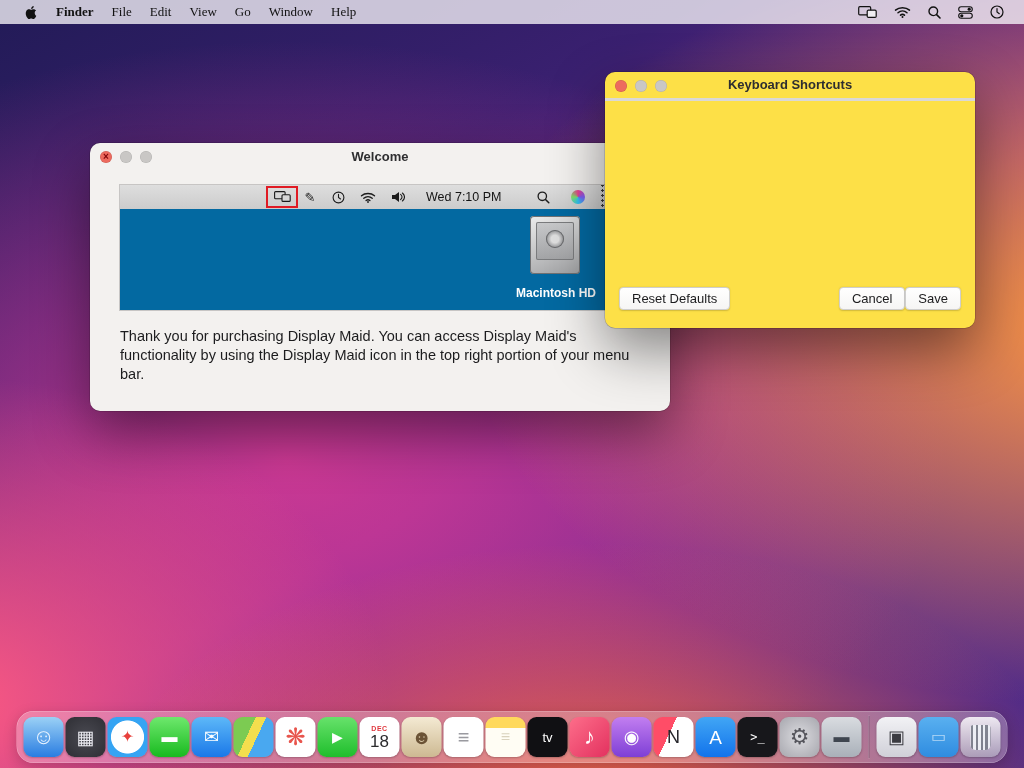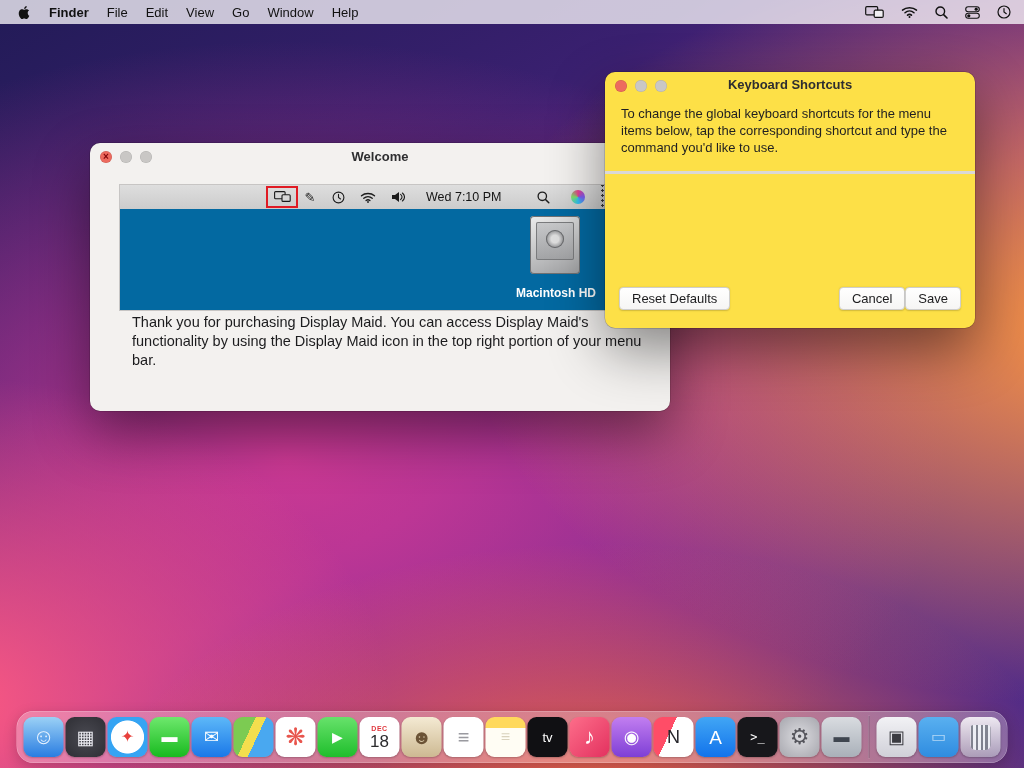--- a/index.html
+++ b/index.html
@@ -12,22 +12,22 @@
       radial-gradient(900px 520px at 58% 108%, #ff6a3d 0%, rgba(255,106,61,0) 55%),
       radial-gradient(800px 600px at -5% 92%, #ff5a82 0%, rgba(255,90,130,0) 55%),
       radial-gradient(1100px 700px at 28% 60%, rgba(222,60,150,0.85) 0%, rgba(222,60,150,0) 60%),
       linear-gradient(150deg, #221b57 0%, #3a2070 30%, #7b2a93 55%, #5f2b8e 80%, #4a2a86 100%);
   }
 
   
   .menubar {
     position:absolute; top:0; left:0; right:0; height:24px;
     background:rgba(246,244,248,0.78);
-    display:flex; align-items:center; padding:0 9px;
-    font-size:13px; color:#111; z-index:50;
+    display:flex; align-items:center; padding:0 16px;
+    font-size:13px; color:#111; z-index:50;font-family:Liberation Serif, serif;
   }
   .apple { display:flex; align-items:center; padding:0 9px; }
   .menu-app { font-weight:700; padding:0 9px; }
   .menu-items { display:flex; }
   .menu-item { padding:0 9px; }
   .menu-status { margin-left:auto; display:flex; align-items:center; gap:17px; padding-right:4px; }
   .menu-status > span { display:flex; align-items:center; }
 
   
   .window {
@@ -62,22 +62,22 @@
   .shot-screen { position:relative; height:101px; background:#0369a1; }
   .hd { position:absolute; left:410px; top:7px; width:50px; height:58px; }
   .hd-body { position:absolute; inset:0; border-radius:4px;
     background:linear-gradient(160deg,#ececec,#9fa0a2); box-shadow: inset 0 0 0 1px #6f7072; }
   .hd-plate { position:absolute; left:6px; top:6px; right:6px; bottom:14px;
     background:linear-gradient(#c8c9cb,#a2a3a5); border-radius:2px; box-shadow: inset 0 0 0 1px #7a7b7d; }
   .hd-hub { position:absolute; width:18px; height:18px; border-radius:50%; left:16px; top:14px;
     background:radial-gradient(#dedede 30%, #86878a 75%); box-shadow: inset 0 0 0 1px #6a6b6d; }
   .hd-label { position:absolute; left:386px; top:77px; width:100px; text-align:center;
     font-size:12px; font-weight:700; color:#ffffff; }
-  .welcome-text { position:absolute; left:30px; top:170px; width:525px;
-    font-size:14.5px; line-height:1.32; color:#1c1c1e;margin-left:12px; }
+  .welcome-text { position:absolute; left:30px; top:184px; width:525px;
+    font-size:14.5px; line-height:1.32; color:#1c1c1e; }
 
   
   #win-shortcuts { left:605px; top:72px; width:370px; height:256px; background:#fde047; z-index:10; }
   #win-shortcuts .titlebar { height:26px; }
   #win-shortcuts .win-title { line-height:26px; }
   .kb-desc { padding:7px 16px 15px; font-size:13px; line-height:1.32; color:#1f1f21; }
   .kb-div { height:1px; background:#dad8d6; }
   .kb-row { height:42px; display:flex; align-items:center; padding:0 16px; font-size:13px; color:#1b1b1d; }
   .kb-shortcut { margin-left:auto; color:#3c3c3e; letter-spacing:0.5px; }
   .kb-buttons { position:absolute; left:14px; right:14px; bottom:18px; display:flex; align-items:center; }
@@ -239,21 +239,20 @@
 <div class="window" id="win-shortcuts">
   <div class="titlebar">
     <div class="lights">
       <span class="tl red"></span>
       <span class="tl gray"></span>
       <span class="tl gray"></span>
     </div>
     <div class="win-title">Keyboard Shortcuts</div>
   </div>
 
-  <div class="kb-desc">To change the global keyboard shortcuts for the menu items below, tap the corresponding shortcut and type the command you'd like to use.</div>
   <div class="kb-div"></div>
 
   <div class="kb-div"></div>
 
   <div class="kb-div"></div>
 
   <div class="kb-buttons">
     <button class="btn">Reset Defaults</button>
     <span class="spacer"></span>
     <button class="btn">Cancel</button>

